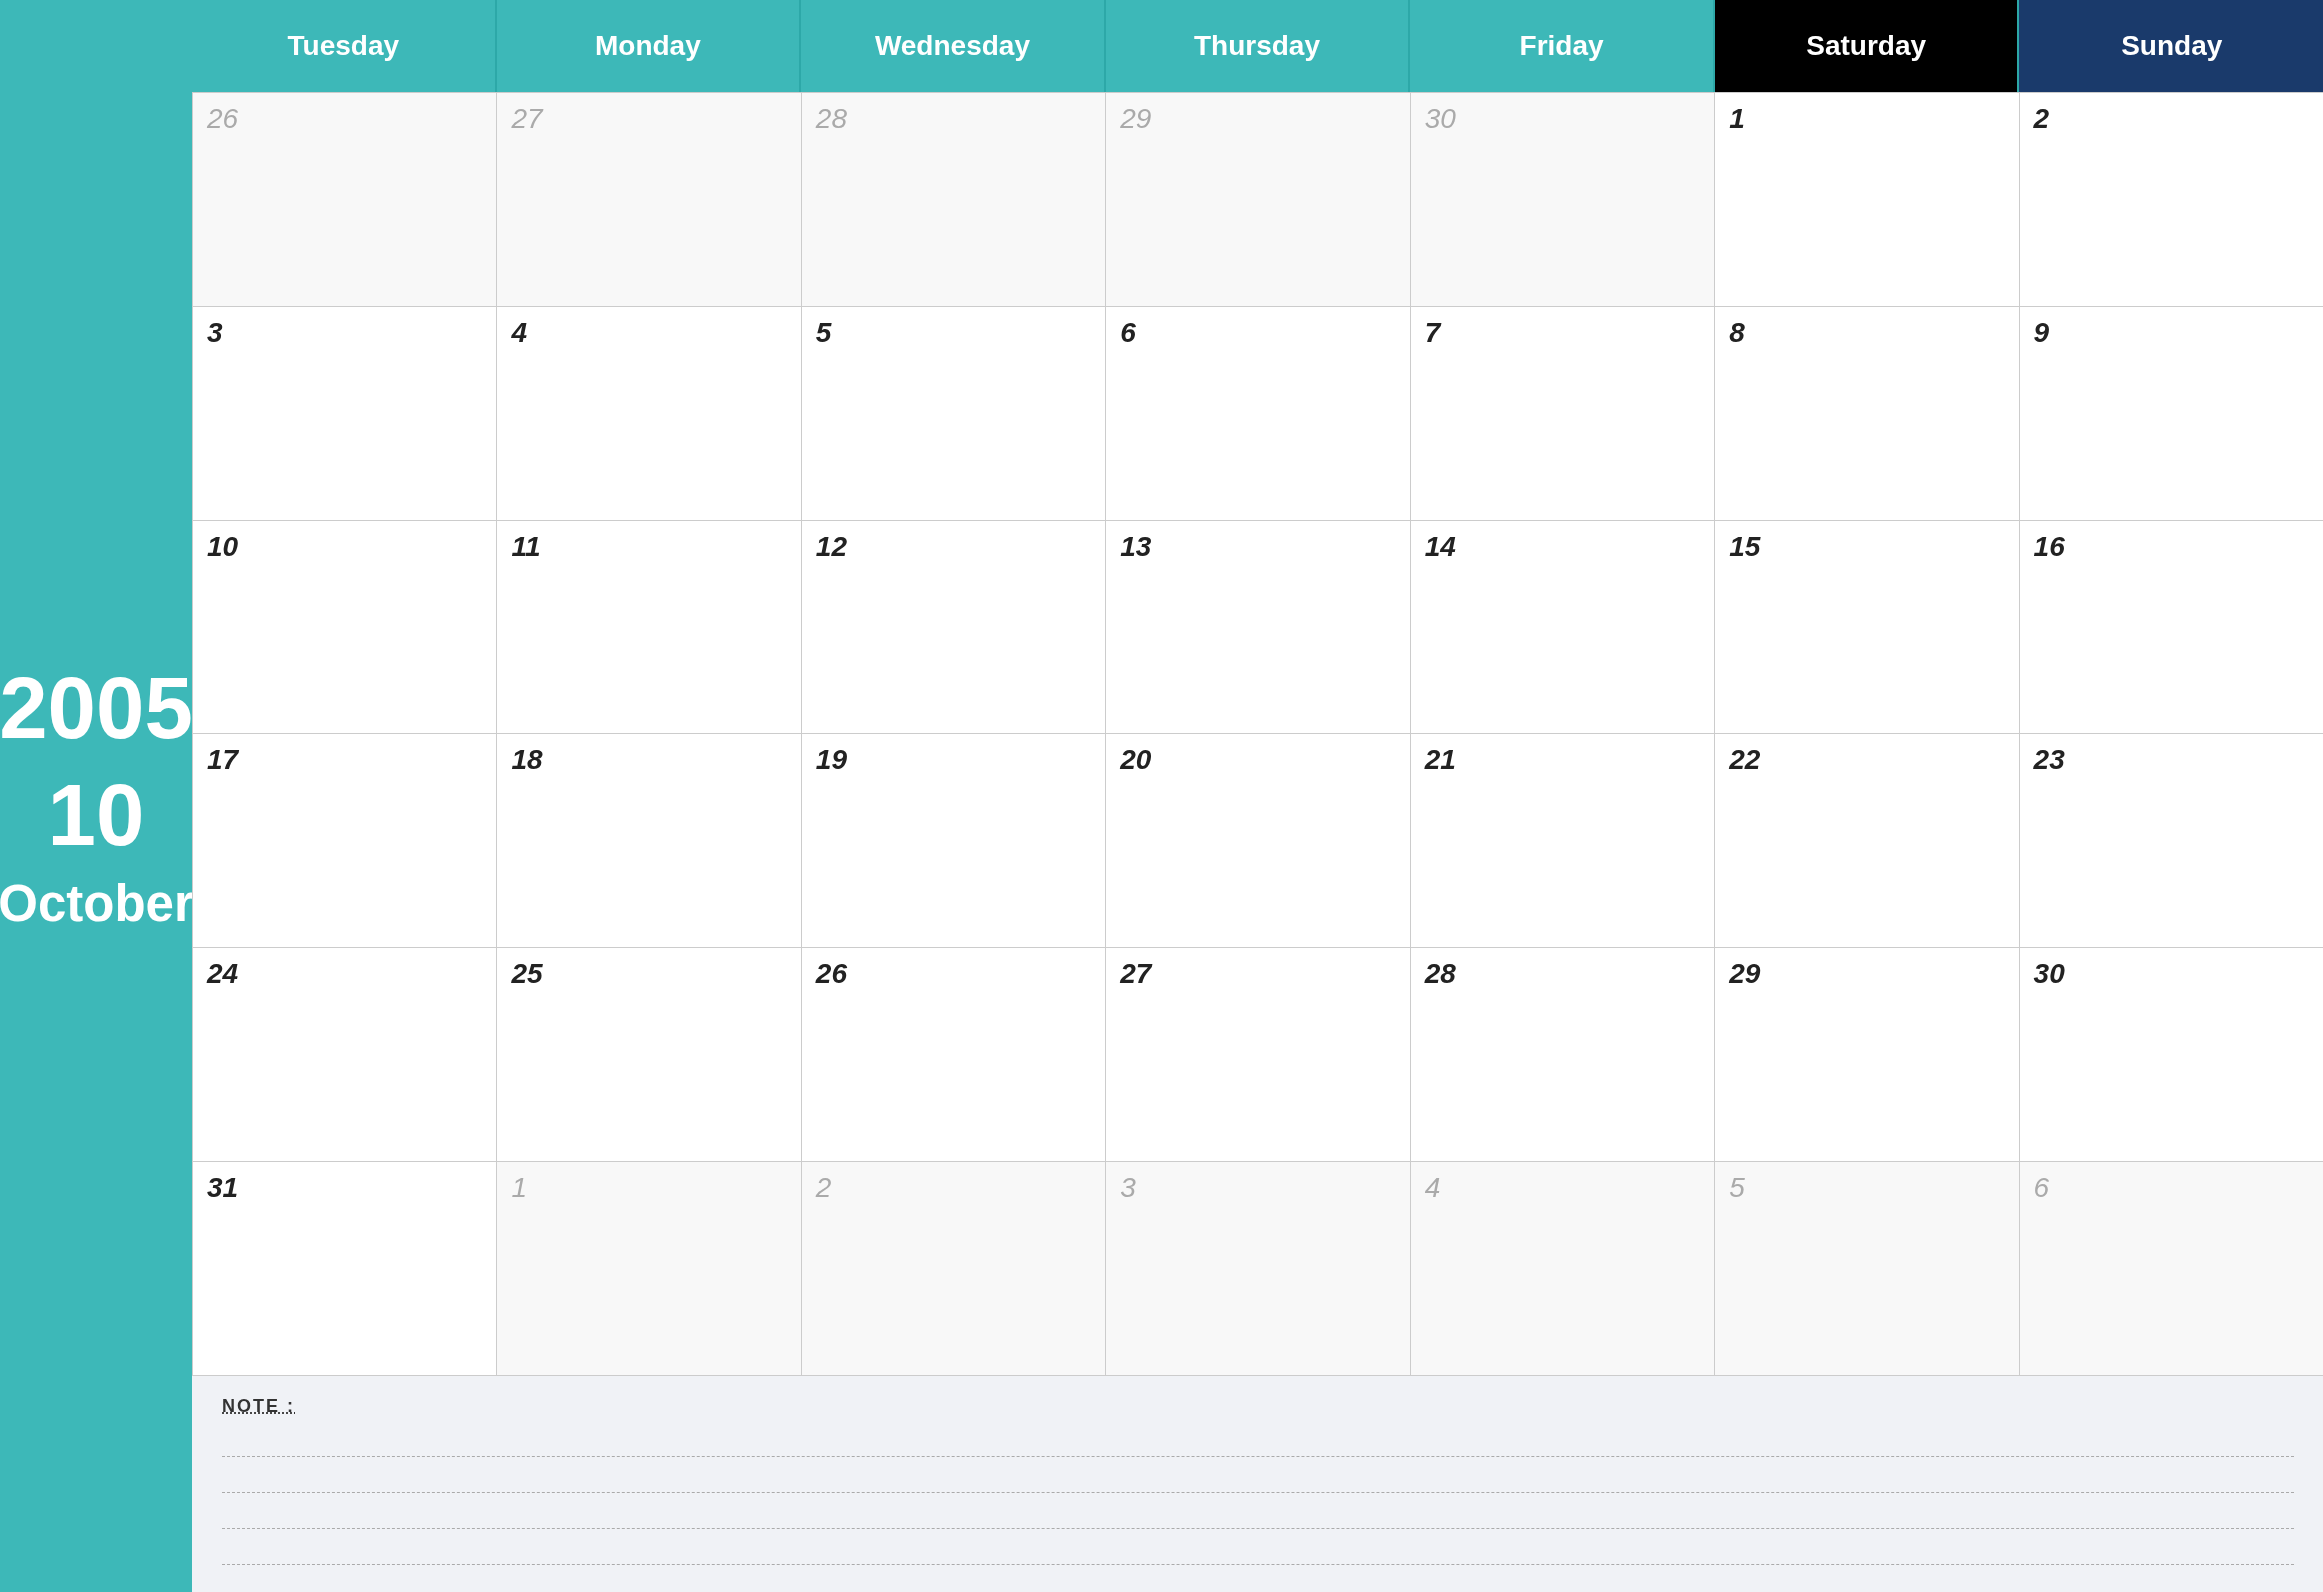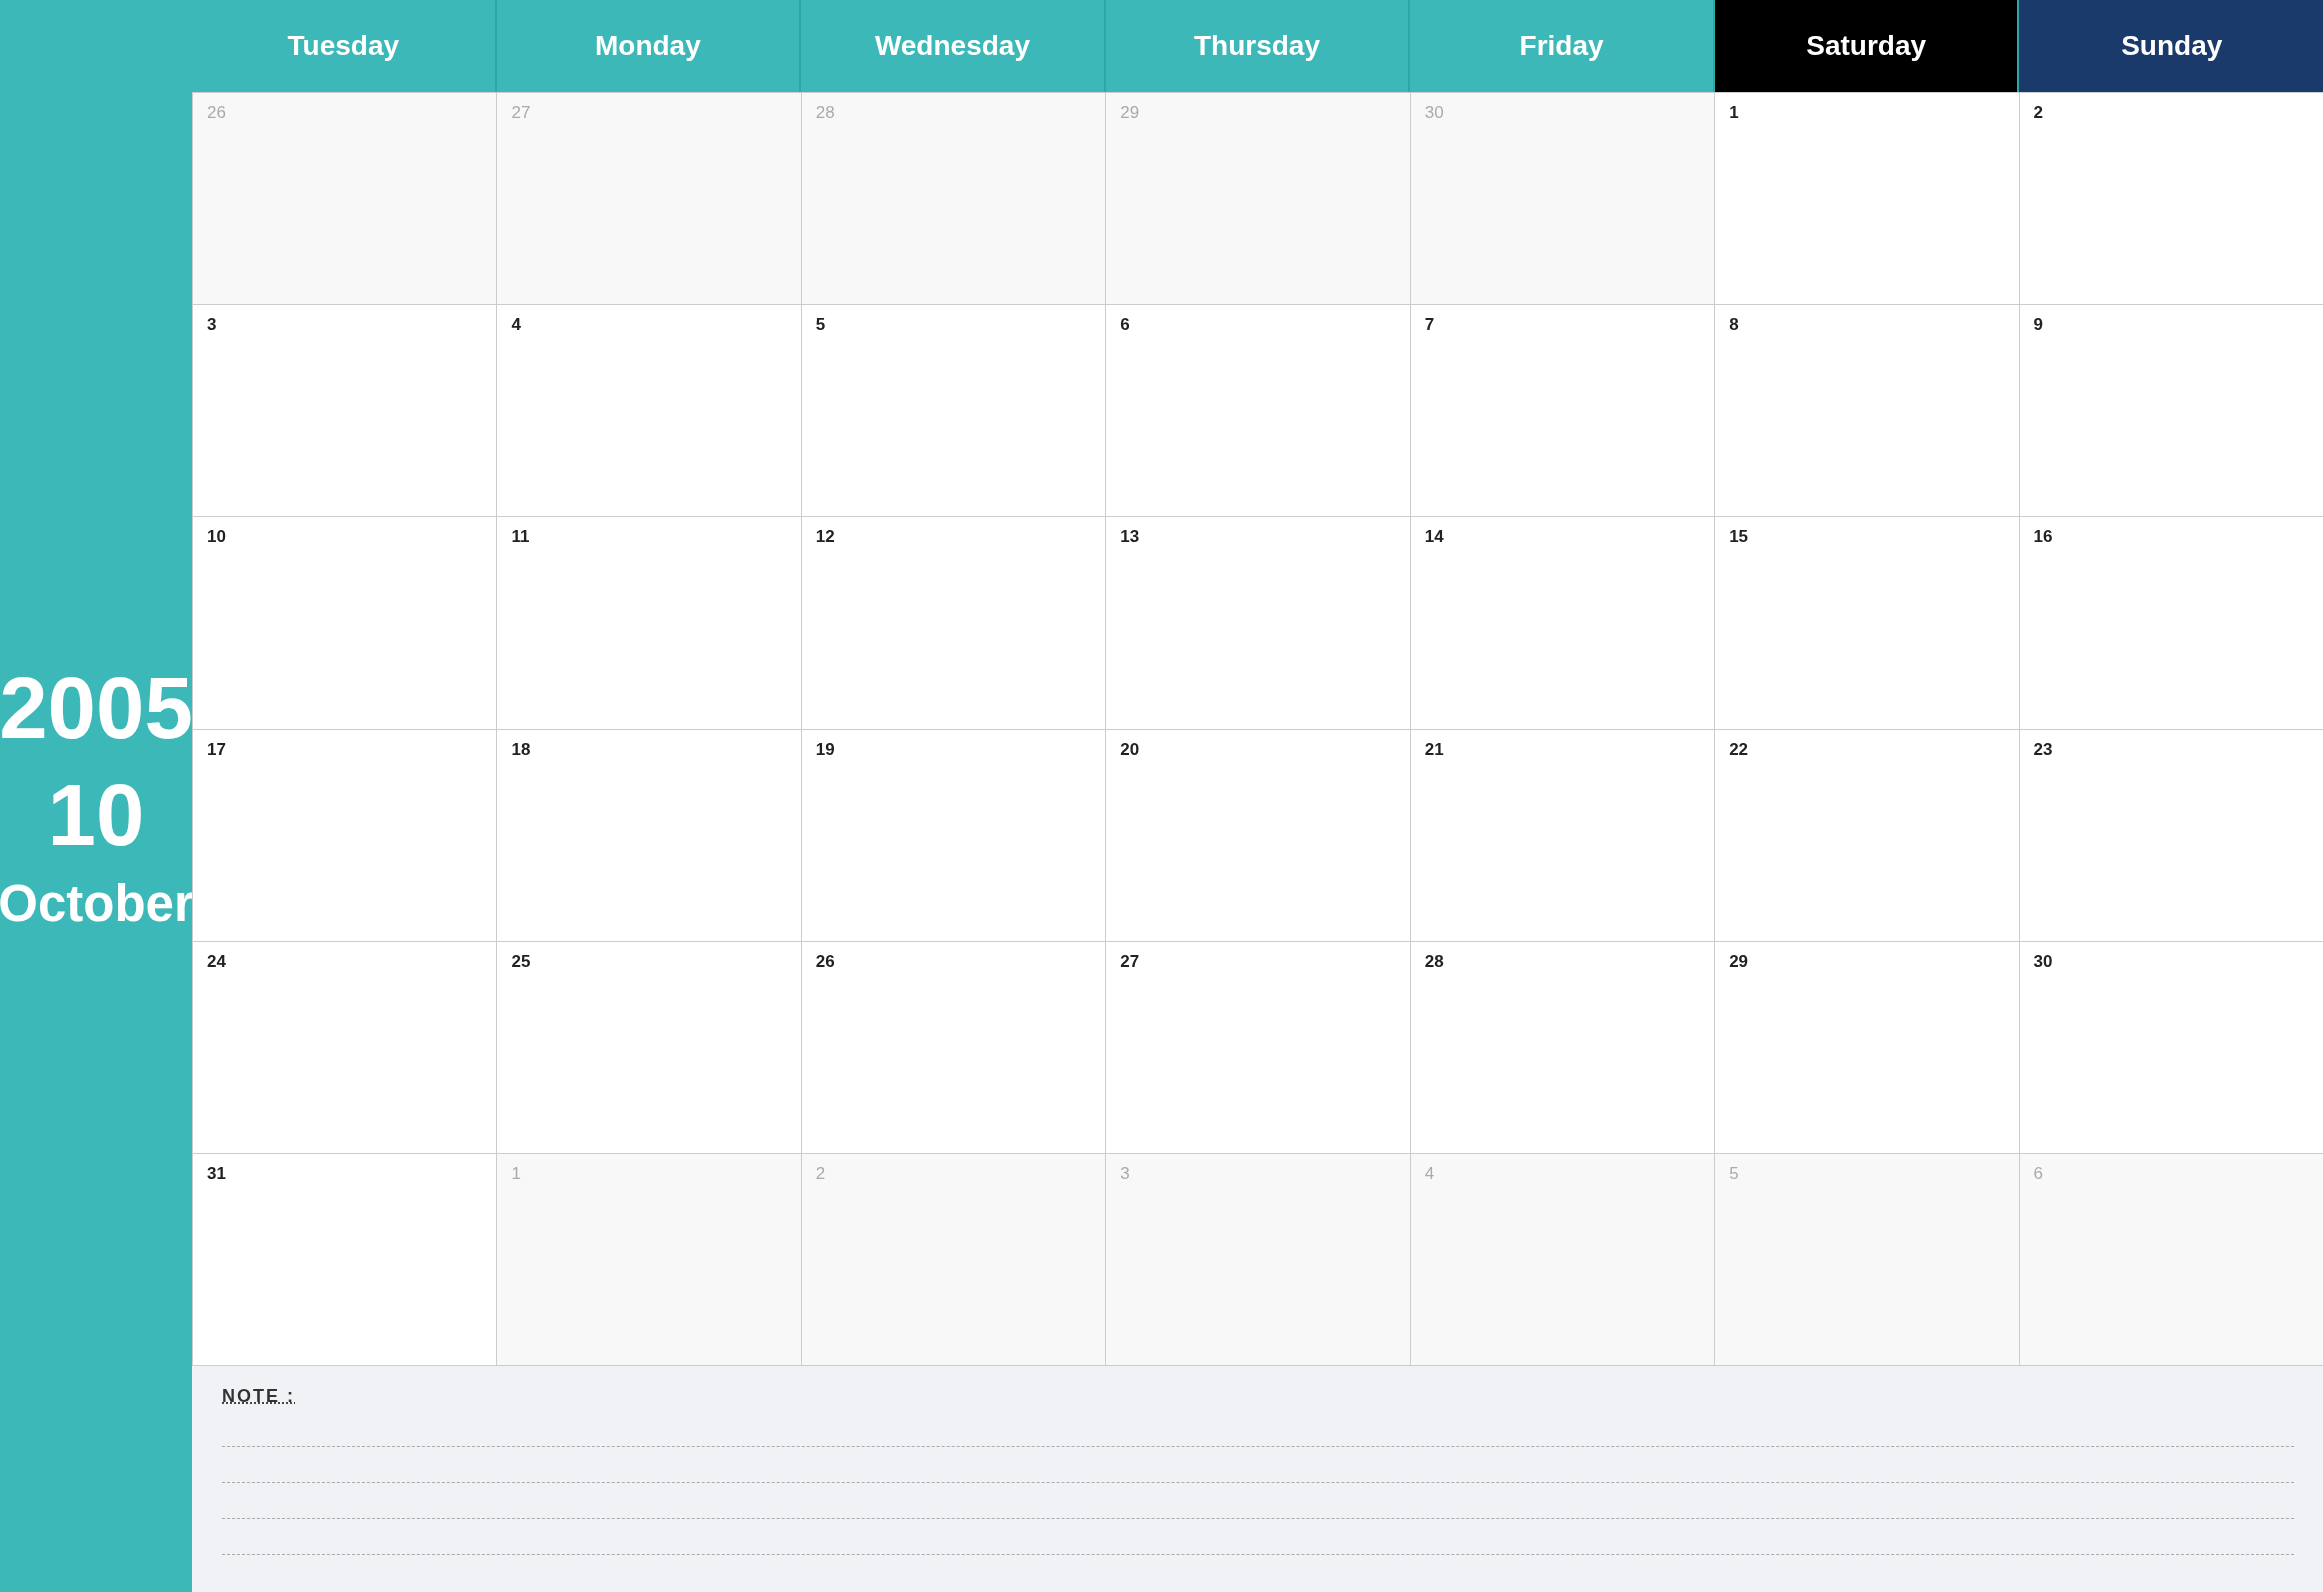--- a/index.html
+++ b/index.html
@@ -104,32 +104,33 @@
       min-height: 134px;
       padding: 10px 14px;
       position: relative;
     }
 
     .day-cell.other-month {
       background: #f8f8f8;
     }
 
     .day-number {
-      font-size: 17px;
+      font-size: 28px;
       font-weight: 700;
       color: #222;
+      font-style: italic;
     }
 
     .day-number.other-month {
       color: #aaa;
       font-weight: 400;
     }
 
     .note-section {
-      padding: 20px 30px 34px 30px;
+      padding: 20px 30px 24px 30px;
       background: #f0f2f6;
     }
 
     .note-label {
       font-size: 18px;
       font-weight: 700;
       color: #333;
       letter-spacing: 2px;
       margin-bottom: 8px;
       text-decoration: underline;

